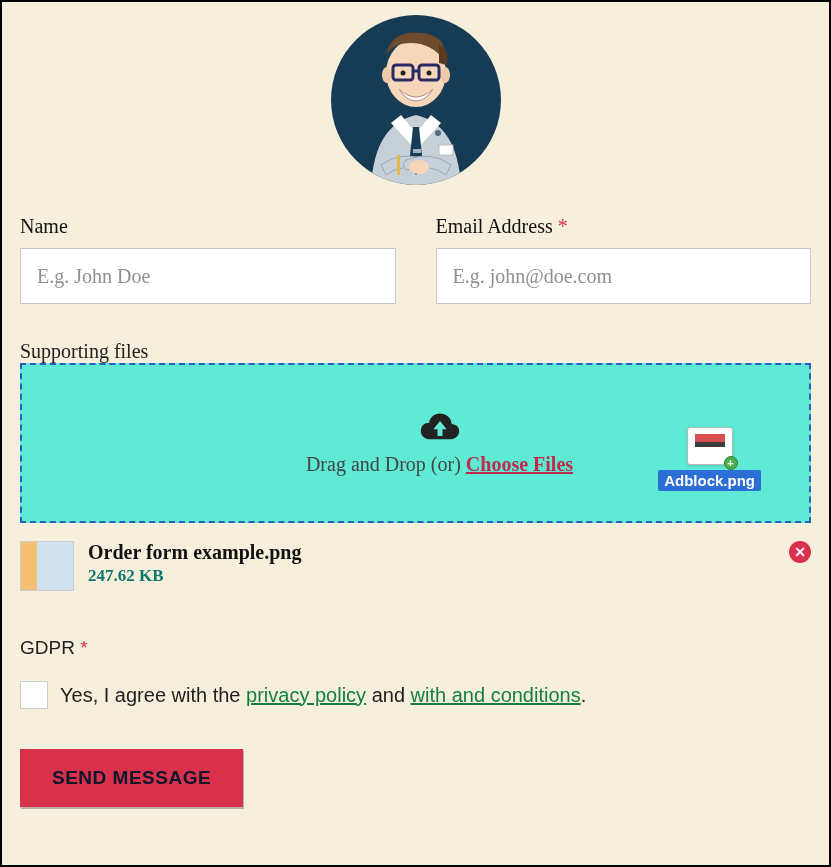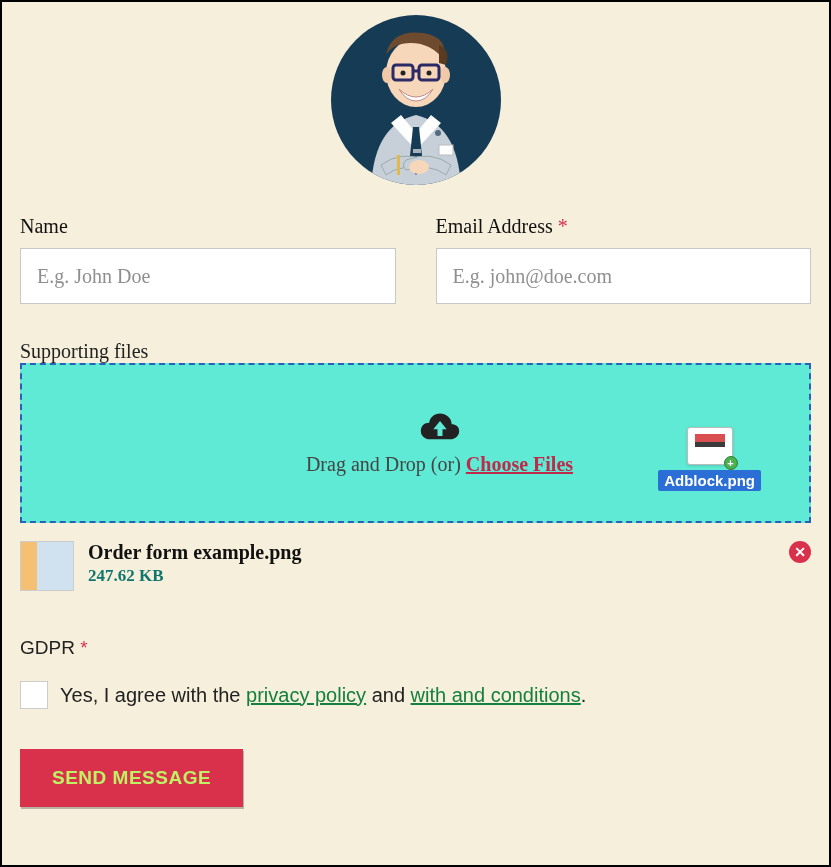--- a/index.html
+++ b/index.html
@@ -195,21 +195,21 @@
     border: 1px solid #ccc;
   }
   .policy-link {
     color: #15803d;
     text-decoration: underline;
   }
 
   .submit-btn {
     margin-top: 40px;
     background: #d9304c;
-    color: #bef264;
+    color: #0f172a;
     border: none;
     font-family: -apple-system, Arial, sans-serif;
     font-size: 19px;
     font-weight: 600;
     letter-spacing: 0.5px;
     padding: 18px 32px;
     box-shadow: 1px 2px 0 rgba(0,0,0,0.25);
     cursor: pointer;
   }
 </style>

